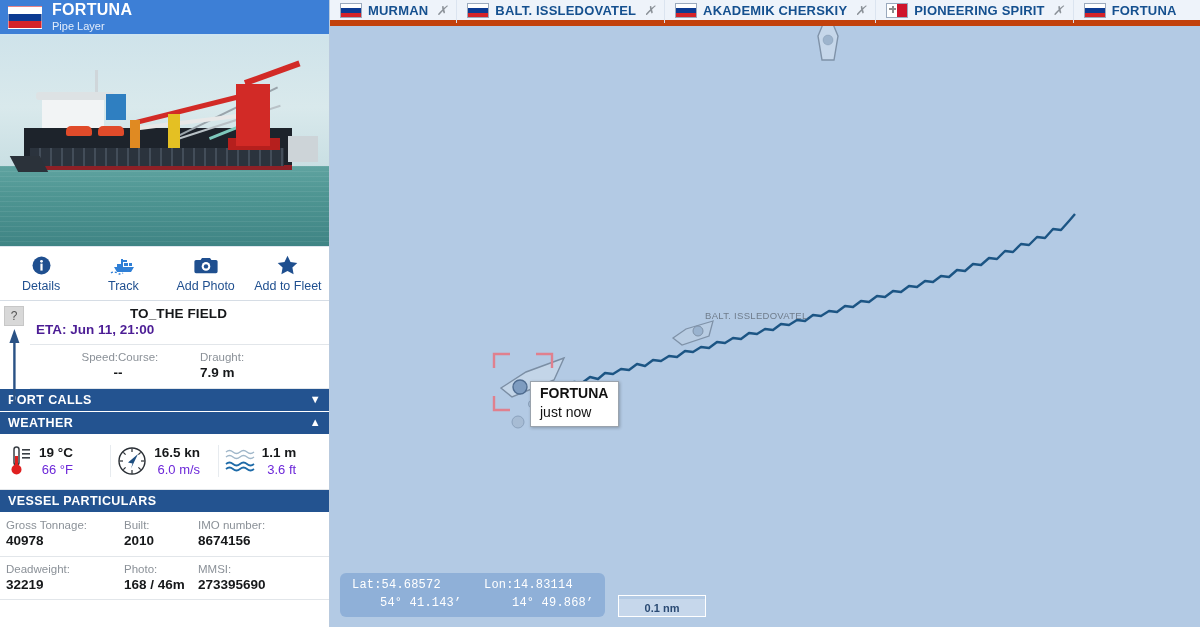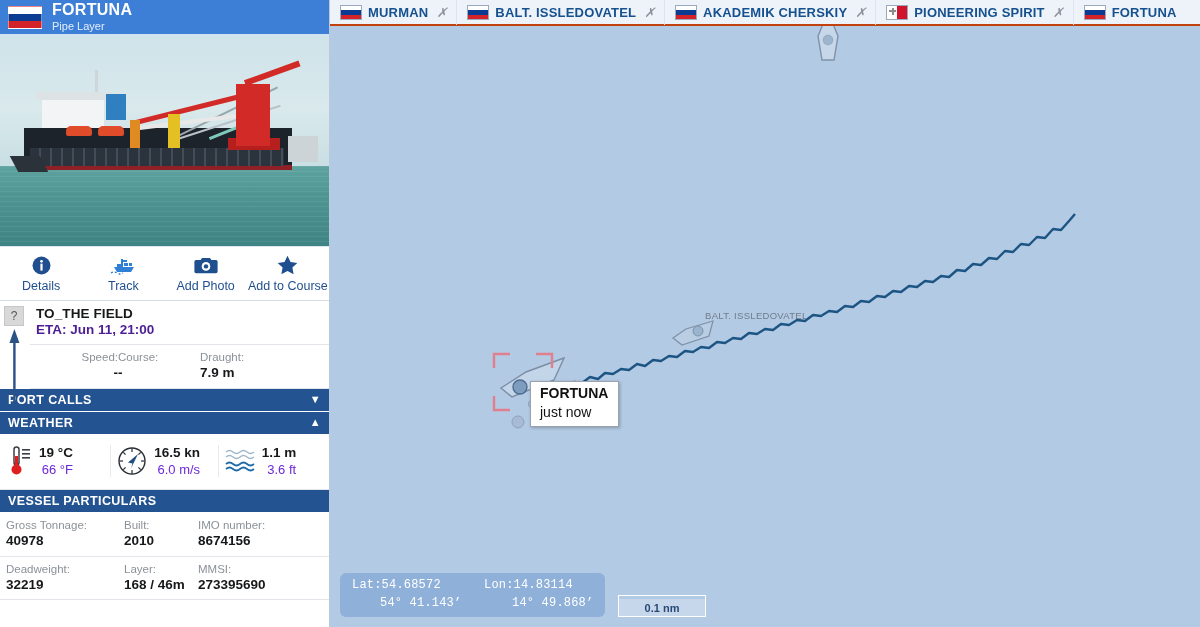--- a/index.html
+++ b/index.html
@@ -91,21 +91,21 @@
   
   .voyage-block { position: relative; padding-left: 30px; }
   .q-badge {
     position: absolute; left: 4px; top: 5px; width: 20px; height: 20px;
     background: #d8d8d8; color: #555; font-size: 12px;
     display: flex; align-items: center; justify-content: center;
     border: 1px solid #c7c7c7; cursor: pointer;
   }
   .arrow-up { position: absolute; left: 9px; top: 28px; width: 11px; height: 76px; }
   .dest-row { padding: 5px 8px 7px 6px; border-bottom: 1px solid #e2e6ea; }
-  .dest-name { font-size: 13.5px; font-weight: bold; color: #16181a; letter-spacing: .1px; }
+  .dest-name { font-size: 13.5px; font-weight: bold; color: #16181a; letter-spacing: .1px; text-align: center; }
   .dest-eta { font-size: 13.5px; font-weight: bold; color: #4c1d95; margin-top: 1px; }
   .trio-row { display: flex; padding: 5px 8px 6px 6px; border-bottom: 1px solid #e2e6ea; }
   .trio-cell { flex: 0 0 auto; }
   .trio-cell:nth-child(1){ width: 82px; text-align: right; }
   .trio-cell:nth-child(2){ width: 82px; }
   .lbl { font-size: 11.5px; color: #8b9198; line-height: 1.3; }
   .val { font-size: 13.5px; font-weight: bold; color: #16181a; line-height: 1.25; }
 
   
   .sec-head {
@@ -128,21 +128,21 @@
   .part-cell:nth-child(1){ width: 118px; }
   .part-cell:nth-child(2){ width: 74px; }
 
   
   #map {
     position: absolute; left: 330px; top: 0; width: 870px; height: 627px;
     background: #b3cae4; overflow: hidden;
   }
   #tabbar {
     position: absolute; left: 0; top: 0; width: 870px; height: 26px;
-    background: #eef3fa; border-bottom: 2px solid #c2410c;
+    background: #eef3fa; border-bottom: 6px solid #c2410c;
     display: flex; align-items: center; z-index: 40;
   }
   .tab {
     display: flex; align-items: center; gap: 6px; height: 26px;
     padding: 0 9px 0 10px; cursor: pointer; white-space: nowrap;
     border-right: 1px solid #dbe4f0;
   }
   .tab-flag { width: 22px; height: 15px; flex: 0 0 22px; border: 1px solid #9aa9bd; }
   .flag-ru-sm { background: linear-gradient(to bottom,#ffffff 0 33.3%,#0c3b92 33.3% 66.6%,#d42229 66.6% 100%); }
   .flag-mt-sm { position: relative; background: linear-gradient(to right,#ffffff 0 50%,#cf142b 50% 100%); }
@@ -267,21 +267,21 @@
             </svg>
         </div>
         <div>Add Photo</div>
       </div>
       <div class="action-item">
         <div class="action-icon">
           <svg width="21" height="20" viewBox="0 0 21 20">
               <path d="M10.5 0.8 13.5 7 20.3 7.9 15.4 12.6 16.6 19.3 10.5 16.1 4.4 19.3 5.6 12.6 0.7 7.9 7.5 7 Z" fill="#1f4f8f"></path>
             </svg>
         </div>
-        <div>Add to Course</div>
+        <div>Add to Fleet</div>
       </div>
     </div>
 
     <div class="voyage-block">
       <div class="q-badge">?</div>
       <svg class="arrow-up" viewBox="0 0 11 76">
         <rect x="4.2" y="12" width="2.4" height="64" fill="#2a5285"></rect>
         <path d="M5.4 0 L10.4 14 L0.4 14 Z" fill="#2a5285"></path>
       </svg>
 
@@ -388,21 +388,21 @@
         <div class="val">8674156</div>
       </div>
     </div>
 
     <div class="part-row">
       <div class="part-cell">
         <div class="lbl">Deadweight:</div>
         <div class="val">32219</div>
       </div>
       <div class="part-cell">
-        <div class="lbl">Layer:</div>
+        <div class="lbl">Photo:</div>
         <div class="val">168 / 46m</div>
       </div>
       <div class="part-cell">
         <div class="lbl">MMSI:</div>
         <div class="val">273395690</div>
       </div>
     </div>
   </div>
 
   <div id="map">

